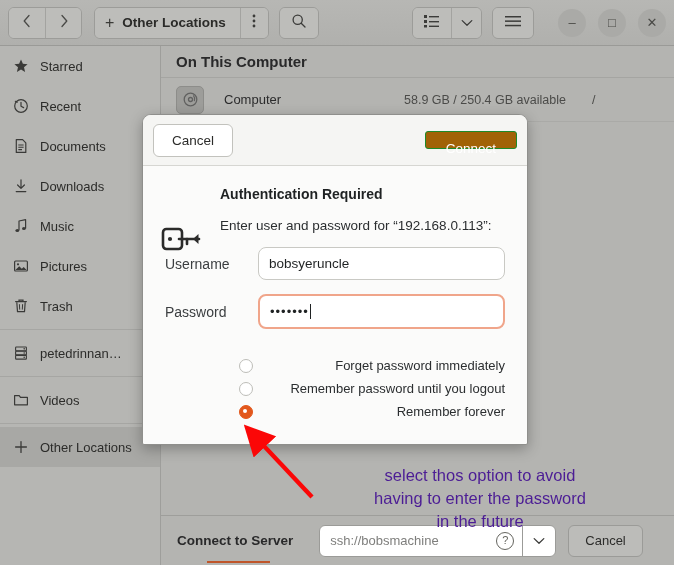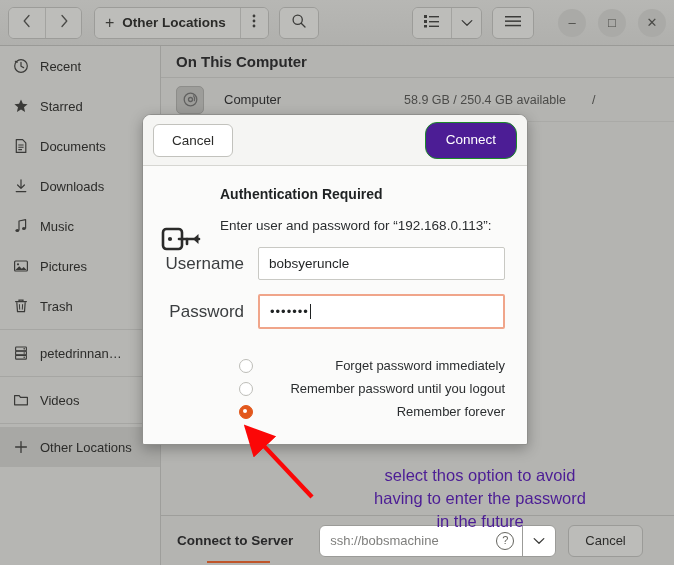--- a/index.html
+++ b/index.html
@@ -305,25 +305,25 @@
     border: 1px solid #c2c2bd;
     border-radius: 6px;
     background: #ffffff;
     font-size: 13.5px;
     color: #2c2c2a;
     cursor: default;
     box-sizing: border-box;
   }
   .dlg-connect {
     padding: 0 20px;
-    height: 37px;
+    height: 18px;
     line-height: 33px;
     border: 1px solid #1c8a2a;
-    border-radius: 12px;
-    background: #4c1d95;
+    border-radius: 3px;
+    background: #a16207;
     color: #ffffff;
     font-size: 13.5px;
     cursor: default;
     box-sizing: border-box;
   }
   .dlg-body {
     padding: 20px 22px 0 22px;
     position: relative;
   }
   .dlg-keyicon {
@@ -346,31 +346,31 @@
     color: #2b2e30;
   }
   .field-row {
     display: flex;
     align-items: center;
     margin-top: 14px;
     margin-left: 0;
   }
   .field-label {
     width: 93px;
-    text-align: right;
+    text-align: left;
     padding-right: 14px;
-    font-size: 17px;
+    font-size: 14px;
     color: #3b3e40;
     box-sizing: border-box;
   }
   .field-input {
     flex: 1;
     height: 33px;
     border: 1px solid #c9c9c4;
-    border-radius: 2px;
+    border-radius: 8px;
     background: #ffffff;
     display: flex;
     align-items: center;
     padding: 0 10px;
     box-sizing: border-box;
     font-size: 13.5px;
     color: #1f2223;
     position: relative;
   }
   .field-input.focused {
@@ -546,35 +546,35 @@
         </div>
       </div>
     </div>
   </div>
 
   <div class="sidebar">
 
     <div class="side-item">
       <span class="side-icon">
         <svg width="16" height="16" viewBox="0 0 16 16">
+            <path d="M8 1.4 L9.9 5.8 L14.6 6.2 L11 9.3 L12.1 13.9 L8 11.4 L3.9 13.9 L5 9.3 L1.4 6.2 L6.1 5.8 Z" fill="#3a3a38"></path>
+          </svg>
+      </span>
+      <span class="side-label">Starred</span>
+    </div>
+
+    <div class="side-item">
+      <span class="side-icon">
+        <svg width="16" height="16" viewBox="0 0 16 16">
             <circle cx="8" cy="8" r="6.3" stroke="#3a3a38" stroke-width="1.2" fill="none"></circle>
             <path d="M8 4.3 L8 8.2 L10.6 9.6" stroke="#3a3a38" stroke-width="1.2" fill="none" stroke-linecap="round"></path>
             <path d="M2.3 3.2 L4.3 4.2" stroke="#3a3a38" stroke-width="1.1" stroke-linecap="round"></path>
           </svg>
       </span>
       <span class="side-label">Recent</span>
-    </div>
-
-    <div class="side-item">
-      <span class="side-icon">
-        <svg width="16" height="16" viewBox="0 0 16 16">
-            <path d="M8 1.4 L9.9 5.8 L14.6 6.2 L11 9.3 L12.1 13.9 L8 11.4 L3.9 13.9 L5 9.3 L1.4 6.2 L6.1 5.8 Z" fill="#3a3a38"></path>
-          </svg>
-      </span>
-      <span class="side-label">Starred</span>
     </div>
 
 
     <div class="side-item">
       <span class="side-icon">
         <svg width="16" height="16" viewBox="0 0 16 16">
             <path d="M3.3 1.6 L9.6 1.6 L12.8 4.8 L12.8 14.4 L3.3 14.4 Z" stroke="#3a3a38" stroke-width="1.2" fill="none" stroke-linejoin="round"></path>
             <path d="M5.3 7 L10.6 7 M5.3 9.3 L10.6 9.3 M5.3 11.6 L9 11.6" stroke="#3a3a38" stroke-width="1.1"></path>
           </svg>
       </span>

